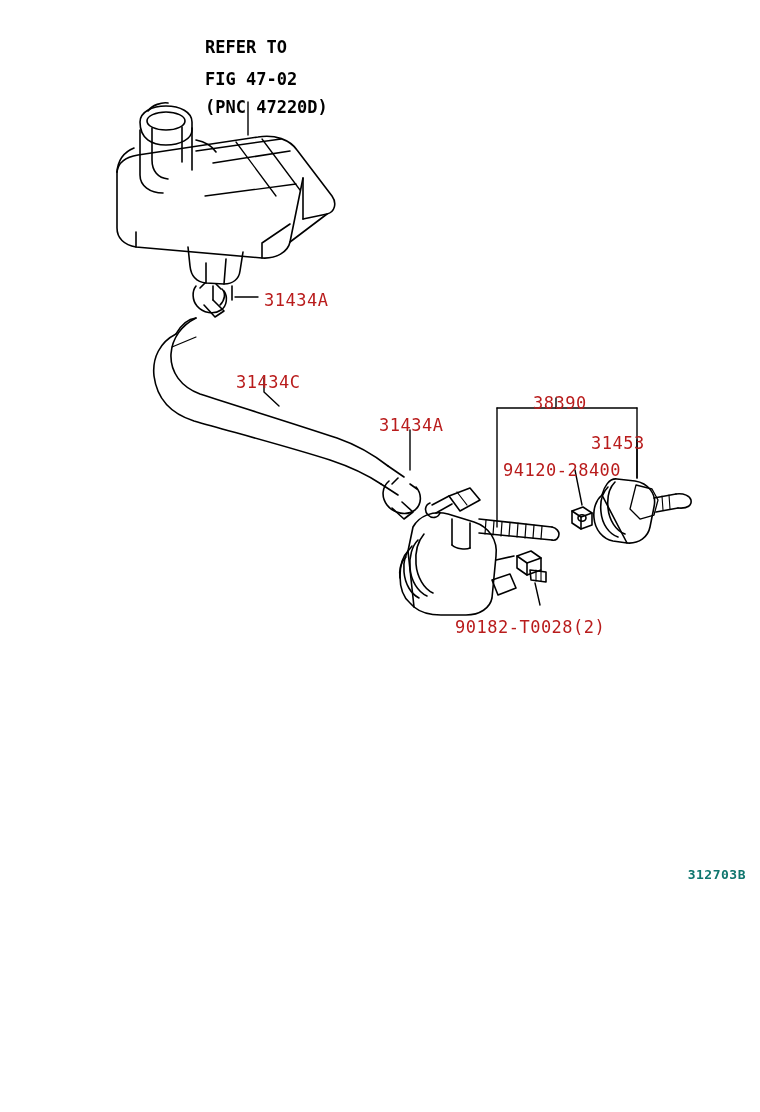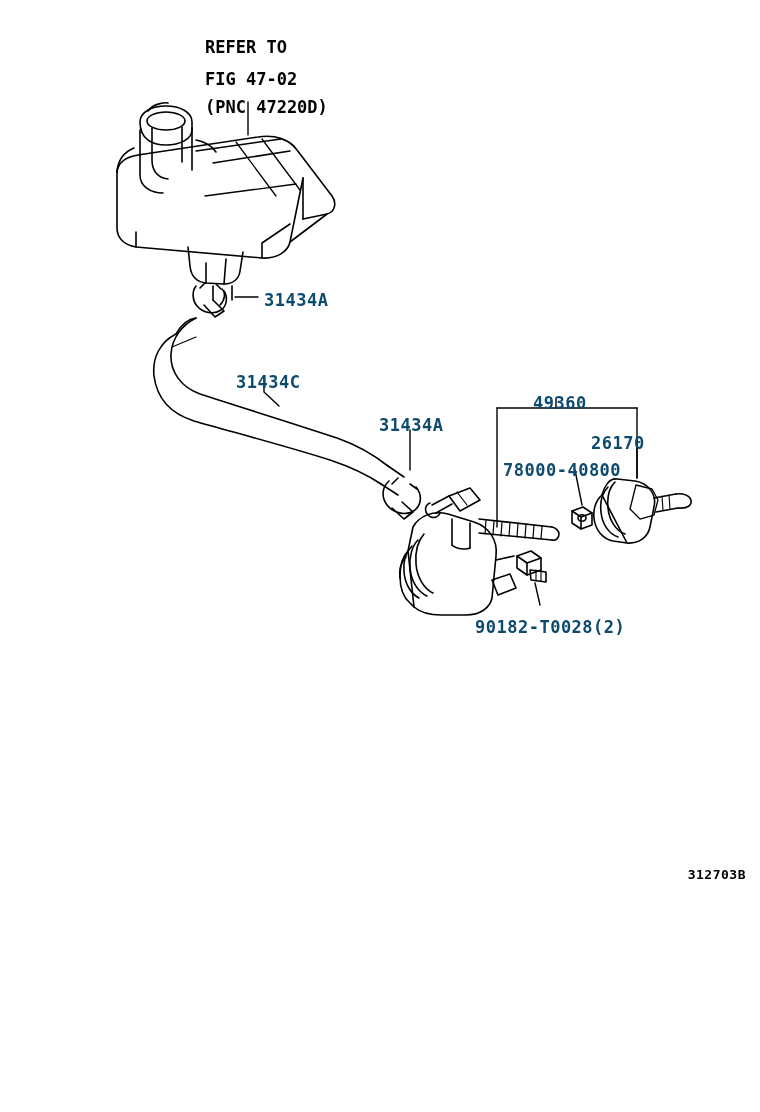--- a/index.html
+++ b/index.html
@@ -25,36 +25,36 @@
     position: absolute;
     left: 0; top: 0;
     width: 760px;
     height: 1112px;
     pointer-events: none;
   }
   .lbl {
     position: absolute;
     font-family: "DejaVu Sans Mono", "Liberation Mono", monospace;
     font-size: 17px;
-    font-weight: bold;
+    font-weight: normal;
     letter-spacing: 0.5px;
     white-space: pre;
-    color: #0c4a6e;
+    color: #b91c1c;
     line-height: 22px;
     text-align: center;
   }
   .footer {
     position: absolute;
     right: 14px;
     bottom: 10px;
     font-family: "DejaVu Sans Mono", "Liberation Mono", monospace;
     font-size: 13px;
     font-weight: bold;
     letter-spacing: 0.5px;
-    color: #000000;
+    color: #0f766e;
   }
   .refblock {
     position: absolute;
     font-family: "DejaVu Sans Mono", "Liberation Mono", monospace;
     font-size: 17px;
     font-weight: bold;
     line-height: 23px;
     white-space: pre;
     color: #000;
   }
@@ -223,19 +223,19 @@
     </g>
   </svg>
 
   <div class="refblock" style="left:205px; top:36px;">REFER TO</div>
   <div class="refblock" style="left:205px; top:68px;">FIG 47-02</div>
   <div class="refblock" style="left:205px; top:96px;">(PNC 47220D)</div>
 
   <div class="lbl" style="left:264px; top:289px;">31434A</div>
   <div class="lbl" style="left:236px; top:371px;">31434C</div>
   <div class="lbl" style="left:379px; top:414px;">31434A</div>
-  <div class="lbl" style="left:533px; top:392px;">49360</div>
-  <div class="lbl" style="left:591px; top:432px;">26170</div>
-  <div class="lbl" style="left:503px; top:459px;">78000-40800</div>
-  <div class="lbl" style="left:475px; top:616px;">90182-T0028(2)</div>
+  <div class="lbl" style="left:533px; top:392px;">38390</div>
+  <div class="lbl" style="left:591px; top:432px;">31453</div>
+  <div class="lbl" style="left:503px; top:459px;">94120-28400</div>
+  <div class="lbl" style="left:455px; top:616px;">90182-T0028(2)</div>
 
   <div class="footer">312703B</div>
 </div>
 
 </body></html>

